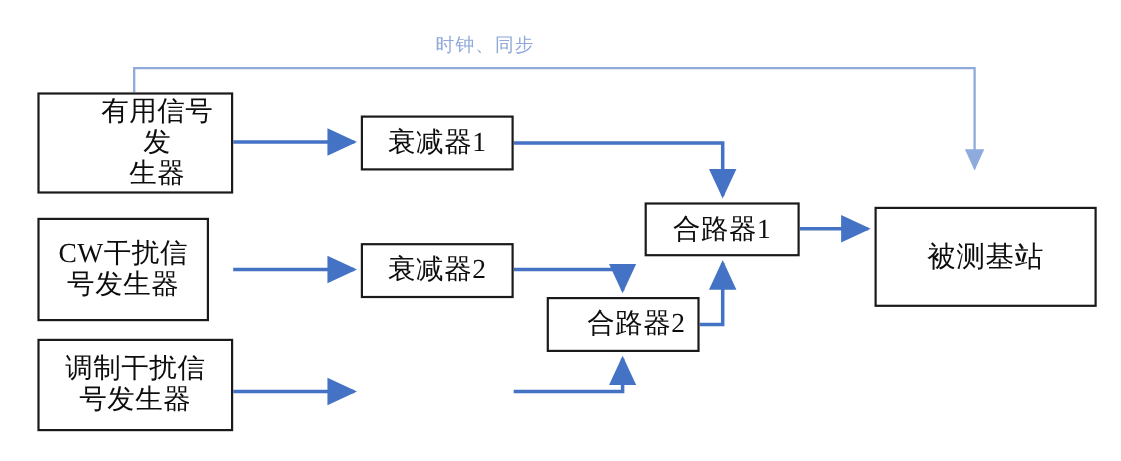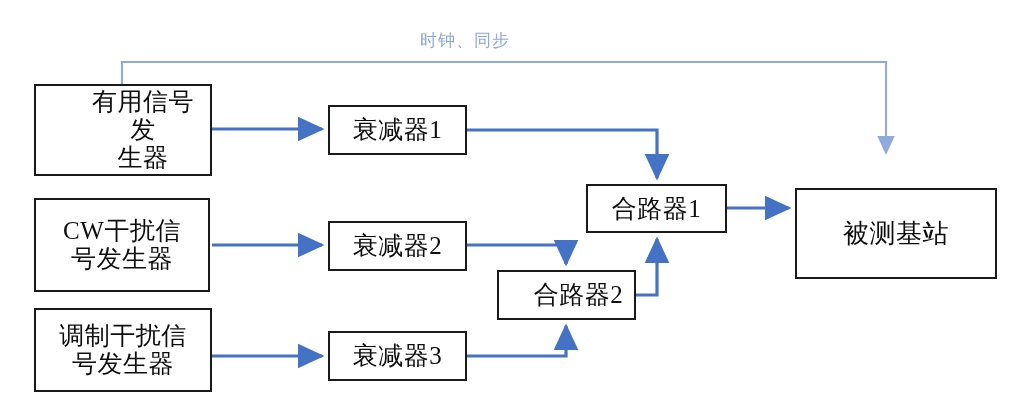--- a/index.html
+++ b/index.html
@@ -86,49 +86,46 @@
     </g>
 
     <path d="M122,84 L122,62 L886,62 L886,153" fill="none" stroke="#8FAADC" stroke-width="2.1" marker-end="url(#arrow-clk)"></path>
   </svg>
 
   <div class="node src" style="left:34px; top:84px; width:178px; height:92px;padding-left:40px;">
     <span class="node-label">有用信号发
 生器</span>
   </div>
 
-  <div class="node src" style="left:34px; top:198px; width:176px; height:94px;">
+  <div class="node src" style="left:34px; top:198px; width:156px; height:94px;">
     <span class="node-label">CW干扰信
 号发生器</span>
   </div>
 
   <div class="node src" style="left:34px; top:308px; width:178px; height:84px;">
     <span class="node-label">调制干扰信
 号发生器</span>
   </div>
 
   <div class="node atten" style="left:328px; top:105px; width:139px; height:50px;">
     <span class="node-label">衰减器1</span>
   </div>
 
   <div class="node atten" style="left:328px; top:221px; width:139px; height:50px;">
     <span class="node-label">衰减器2</span>
   </div>
 
-  <div class="node atten" style="left:328px; top:331px; width:139px; height:50px;">
-    <span class="node-label">衰减器3</span>
-  </div>
 
   <div class="node comb" style="left:586px; top:184px; width:141px; height:49px;">
     <span class="node-label">合路器1</span>
   </div>
 
   <div class="node comb" style="left:497px; top:270px; width:139px; height:50px;padding-left:24px;">
     <span class="node-label">合路器2</span>
   </div>
 
   <div class="node dut" style="left:795px; top:159px; width:202px; height:91px;">
     <span class="node-label">被测基站</span>
   </div>
 
-  <div class="wire-label" style="left:396px; top:29px;margin-left:24px;">时钟、同步</div>
+  <div class="wire-label" style="left:396px; top:29px;">时钟、同步</div>
 
 </div>
 
 </body></html>

